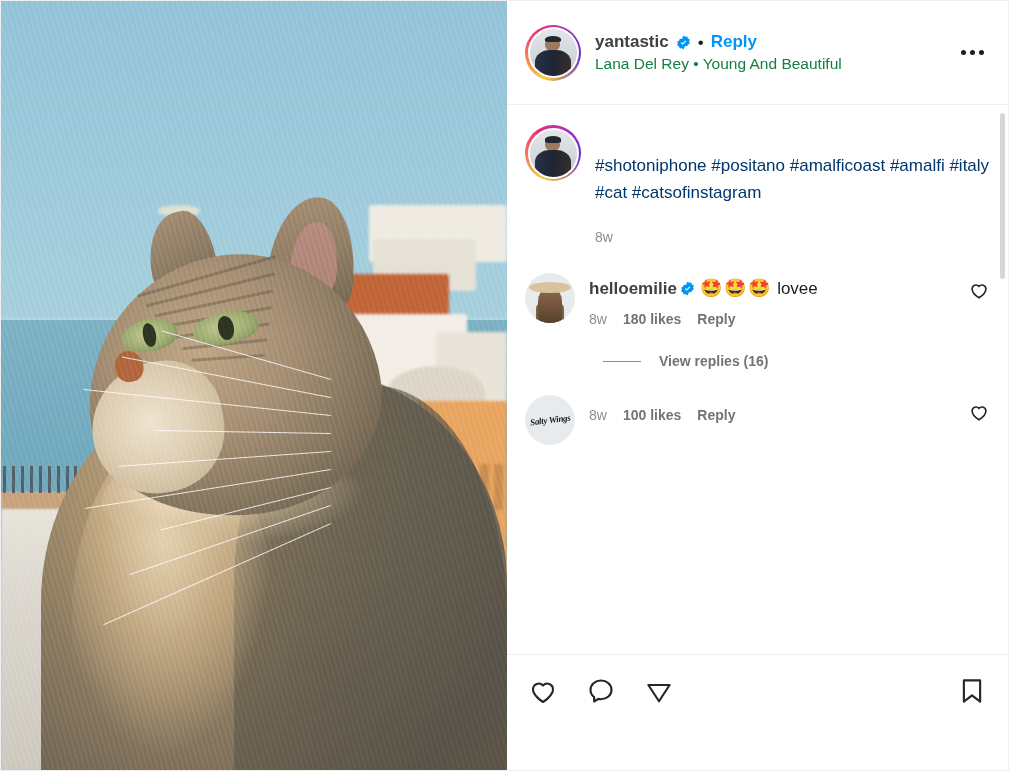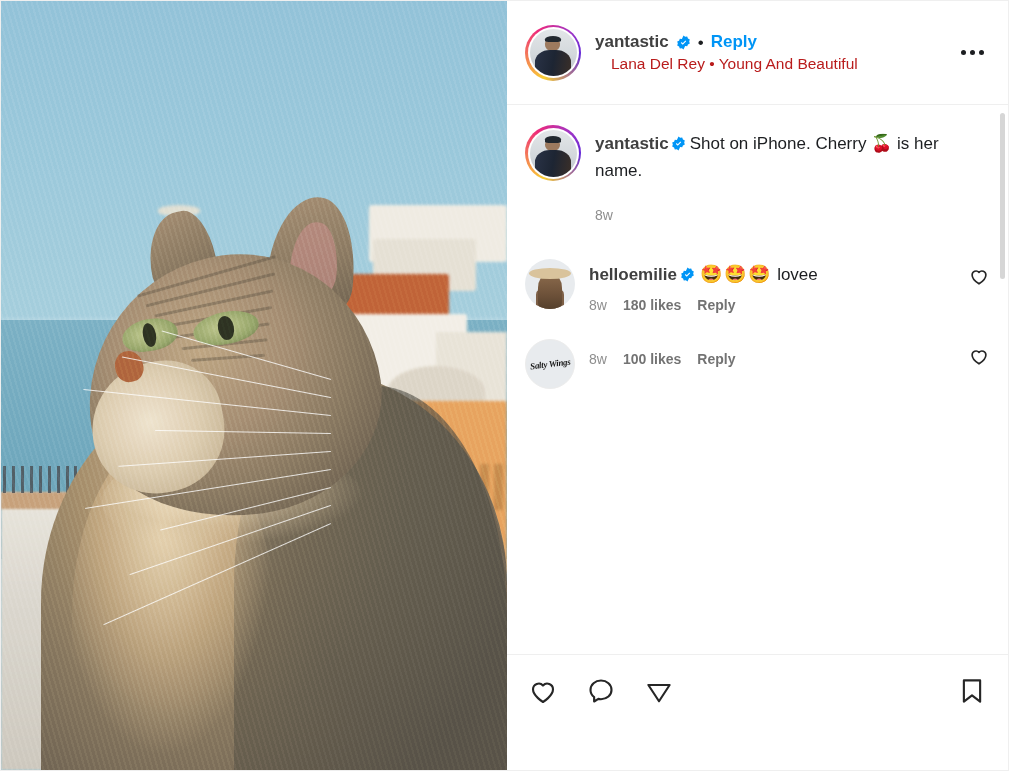--- a/index.html
+++ b/index.html
@@ -180,40 +180,40 @@
   .av-salt-mark { font-family:"Liberation Serif", serif; font-style:italic; font-weight:700;
                   font-size:9px; line-height:8px; color:#1a1a1a; text-align:center;
                   transform: rotate(-7deg); letter-spacing:-.3px; }
 
   .ph-meta { flex: 1 1 auto; min-width: 0; }
   .ph-line1 { display: flex; align-items: center; gap: 7px; }
   .uname { font-size: 17px; font-weight: 600; color: #404040; }
   .badge { width: 15px; height: 15px; flex: 0 0 15px; }
   .dotsep { font-size: 17px; color: #1c1e21; line-height: 1; }
   .follow { font-size: 17px; font-weight: 600; color: #0095f6; cursor: pointer; }
-  .ph-line2 { margin-top: 3px; font-size: 15.5px; color: #b91c1c; margin-left: 16px; }
+  .ph-line2 { margin-top: 3px; font-size: 15.5px; color: #15803d; }
   .more-btn { width: 40px; height: 34px; display: flex; align-items: center;
               justify-content: center; gap: 4px; cursor: pointer; flex: 0 0 40px; }
   .more-btn i { width: 5px; height: 5px; border-radius: 50%; background: #1c1e21; display: block; }
 
   
   .ph-scroll { flex: 1 1 auto; overflow: hidden; position: relative; }
   .ph-inner { padding: 20px 18px 0 18px; }
 
   .caption { display: flex; gap: 14px; }
   .cap-av { width: 56px; height: 56px; flex: 0 0 56px; }
   .cap-body { flex: 1 1 auto; min-width: 0; padding-top: 6px; }
   .cap-text { font-size: 17px; line-height: 1.58; color: #1c1e21; }
   .cap-text .uname { margin-right: 2px; }
   .cap-text .badge { display: inline-block; vertical-align: -2px; margin-right: 4px; }
   .emo { font-size: 17px; }
   .tags { margin-top: 22px; font-size: 17px; line-height: 1.58; color: #00376b; }
   .ts { margin-top: 22px; font-size: 14px; color: #8e8e8e; }
 
-  .comments { margin-top: 36px; }
+  .comments { margin-top: 28px; }
   .cmt { display: flex; gap: 14px; margin-bottom: 26px; position: relative; }
   .cmt-av { width: 50px; height: 50px; flex: 0 0 50px; border-radius: 50%; overflow: hidden;
             position: relative; background: #e8ebee; }
   .cmt-body { flex: 1 1 auto; min-width: 0; padding-top: 2px; }
   .cmt-line { font-size: 17px; line-height: 1.45; color: #1c1e21; }
   .cmt-line .uname { margin-right: 3px; }
   .cmt-line .badge { display: inline-block; vertical-align: -2px; margin-right: 5px; }
   .cmt-emos { letter-spacing: 2px; margin-right: 4px; font-size: 18px; }
   .cmt-sub { margin-top: 10px; display: flex; align-items: center; gap: 16px;
              font-size: 14px; color: #8e8e8e; }
@@ -359,26 +359,21 @@
 
         <div class="caption">
           <div class="ring cap-av">
             <div class="ring-inner">
               <div class="av av-yan">
                 <div class="av-hair"></div>
               </div>
             </div>
           </div>
           <div class="cap-body">
-            <div class="cap-text">
-              <span class="uname">yantastic</span><span class="badge"><svg viewBox="0 0 24 24" width="15" height="15" aria-hidden="true">
-                    <path fill="#0095f6" d="M12 .8l2.6 2.1 3.3-.4 1.2 3.1 3 1.5-1 3.2 1 3.2-3 1.5-1.2 3.1-3.3-.4L12 23.2 9.4 21.1l-3.3.4L4.9 18.4l-3-1.5 1-3.2-1-3.2 3-1.5 1.2-3.1 3.3.4z"></path>
-                    <path fill="#fff" d="M10.8 15.6l-3-3 1.3-1.3 1.7 1.7 4.2-4.2 1.3 1.3z"></path>
-                  </svg></span><span>Shot on iPhone. Cherry</span> <span class="emo">🍒</span> <span>is her name.</span>
-            </div>
+            <div class="tags">#shotoniphone #positano #amalficoast #amalfi #italy #cat #catsofinstagram</div>
             <div class="ts">8w</div>
           </div>
         </div>
 
         <div class="comments">
 
           <div class="cmt">
             <div class="cmt-av av-emi">
               <div class="av-emi-body"></div>
             </div>
@@ -395,20 +390,24 @@
                 <span class="strong">Reply</span>
               </div>
             </div>
             <div class="cmt-like">
               <svg viewBox="0 0 24 24" width="22" height="22" fill="none" stroke="#262626" stroke-width="1.8">
                 <path d="M12 20.5s-7.5-4.6-7.5-9.6a4.3 4.3 0 0 1 7.5-2.9 4.3 4.3 0 0 1 7.5 2.9c0 5-7.5 9.6-7.5 9.6z" stroke-linejoin="round"></path>
               </svg>
             </div>
           </div>
 
+          <div class="replies">
+            <span class="rep-line"></span>
+            <span class="rep-txt">View replies (16)</span>
+          </div>
 
           <div class="cmt">
             <div class="cmt-av av-salt">
               <div class="av-salt-mark">Salty Wings</div>
             </div>
             <div class="cmt-body">
               <div class="cmt-sub">
                 <span>8w</span>
                 <span class="strong">100 likes</span>
                 <span class="strong">Reply</span>

